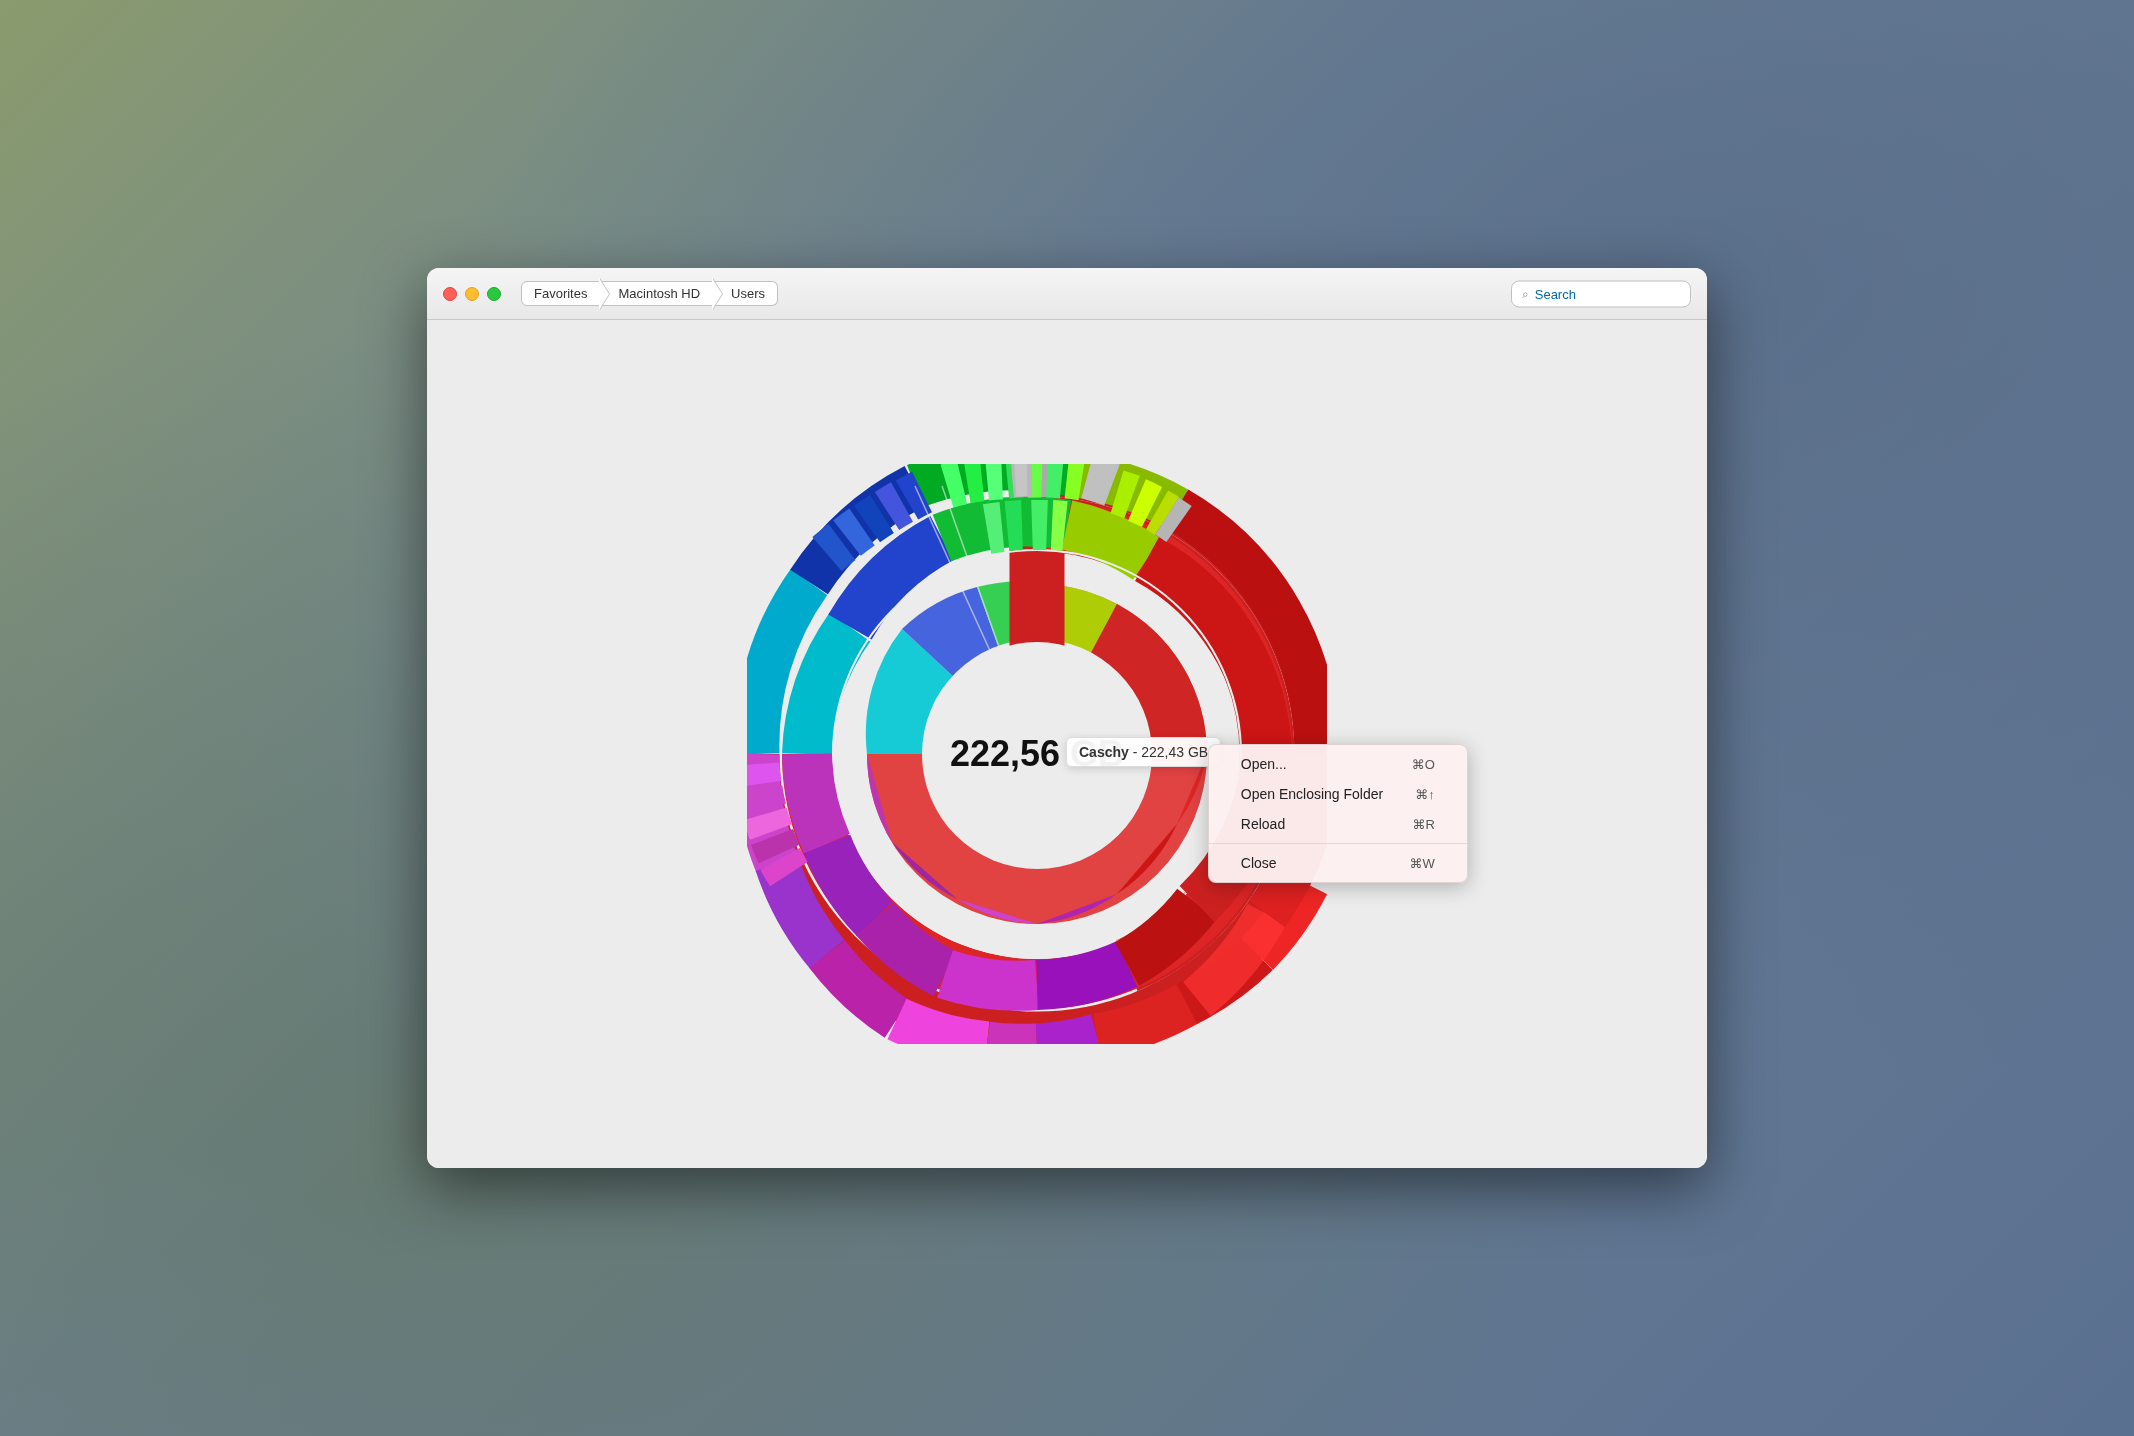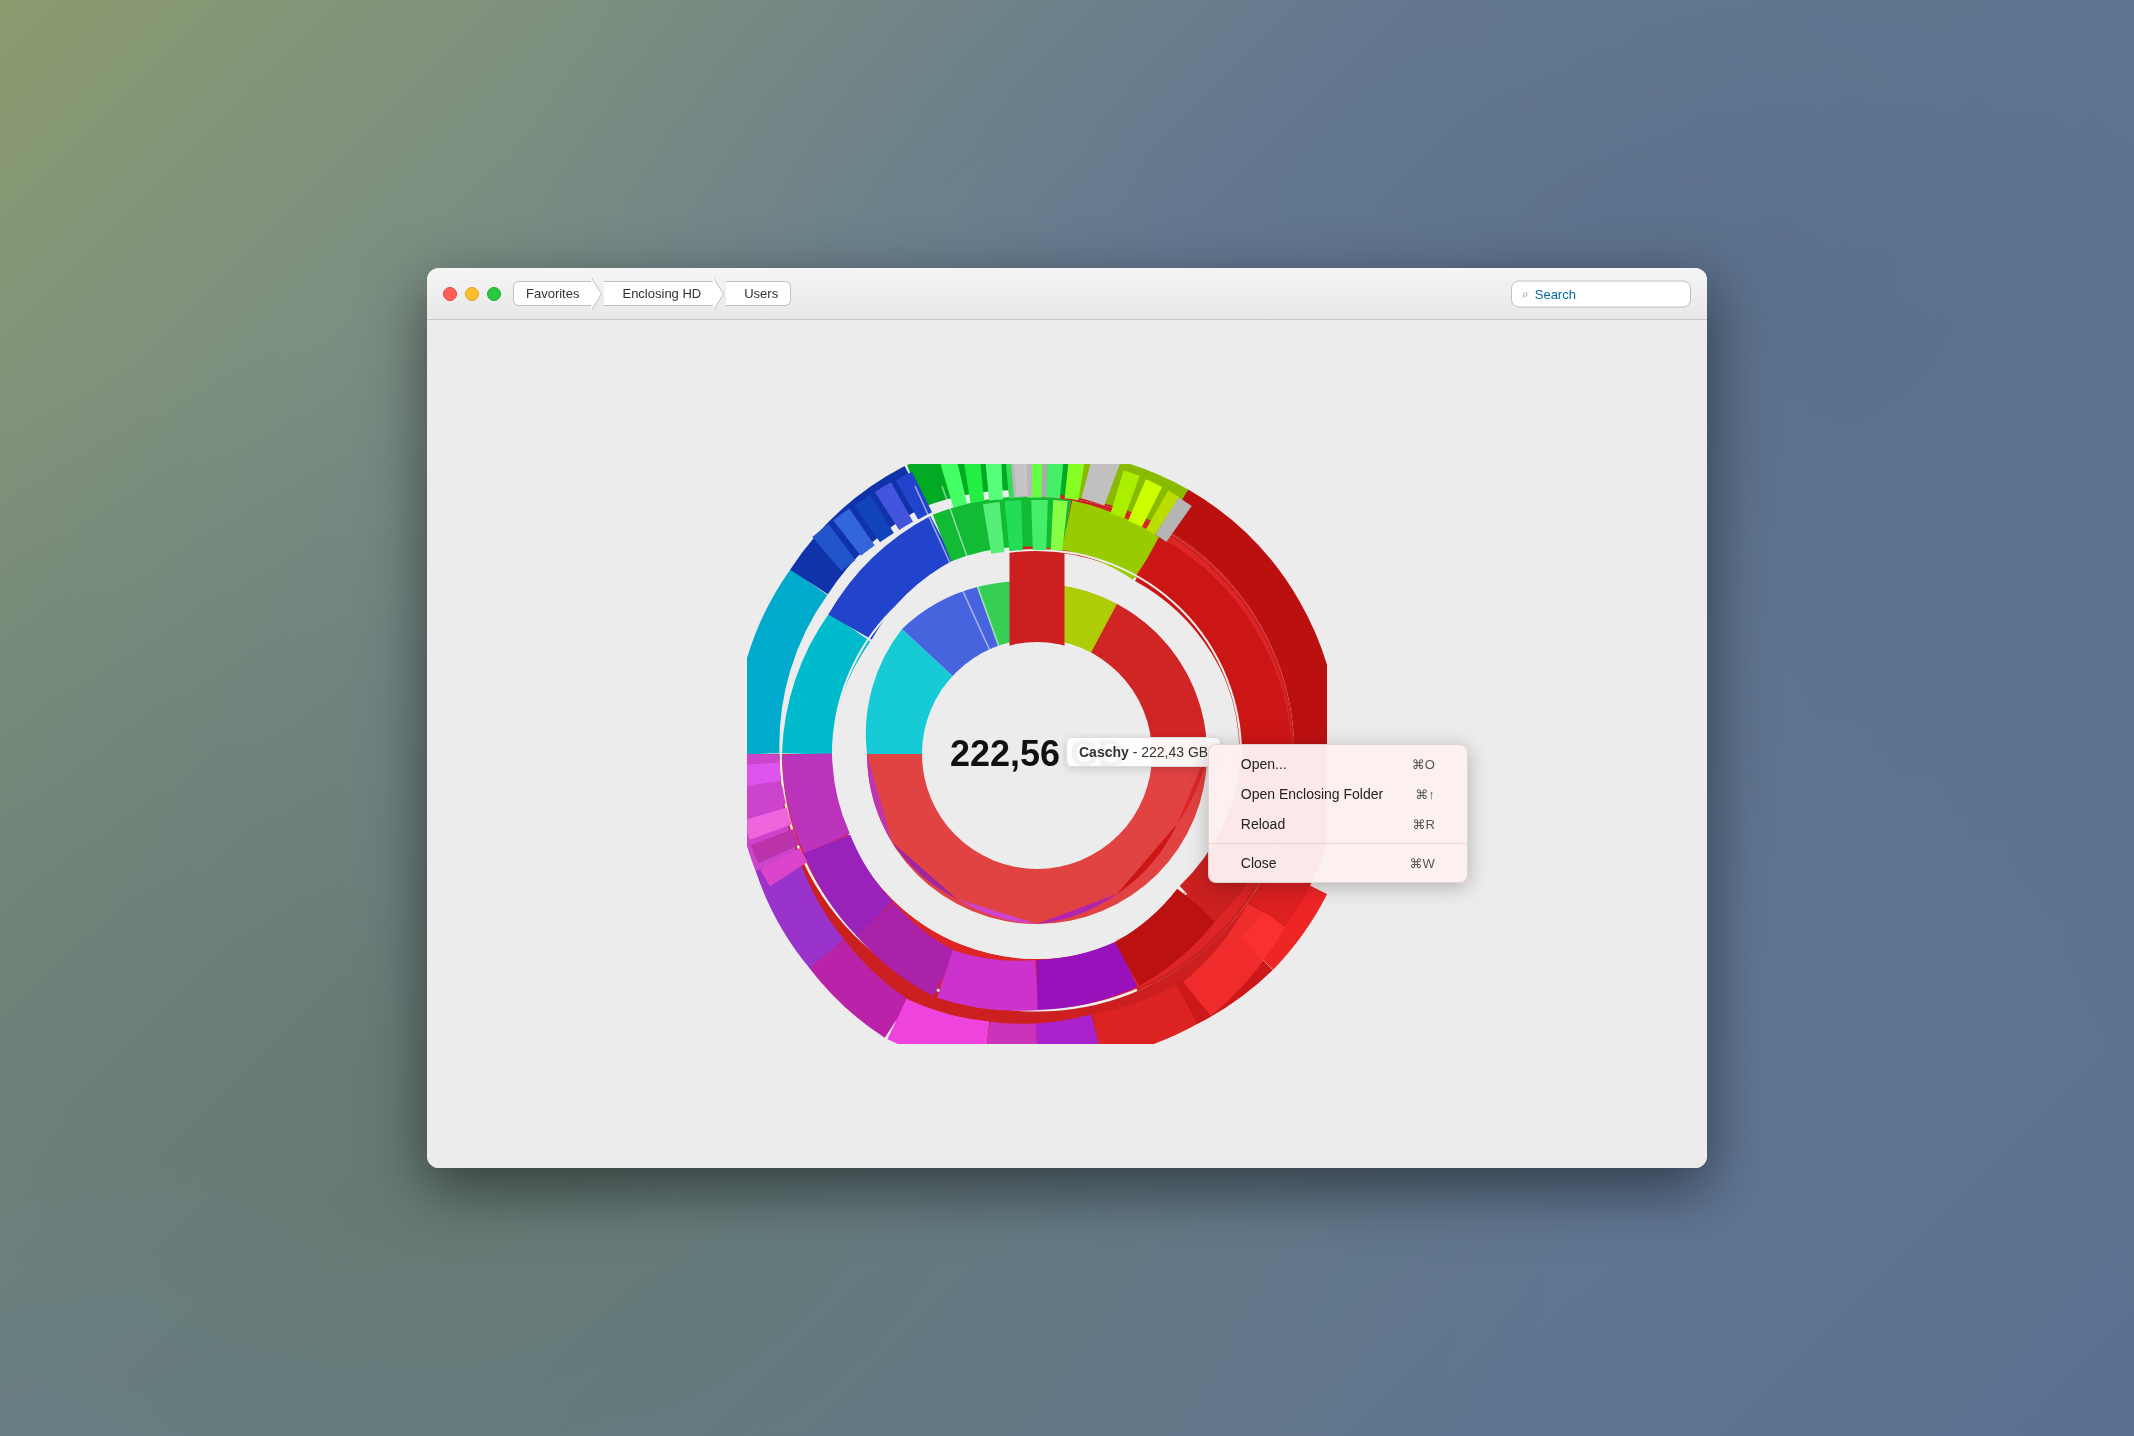--- a/index.html
+++ b/index.html
@@ -60,22 +60,22 @@
       border-radius: 50%;
       cursor: pointer;
     }
     .traffic-light.close { background: #ff5f57; border: 1px solid #e0443e; }
     .traffic-light.minimize { background: #ffbd2e; border: 1px solid #dea123; }
     .traffic-light.maximize { background: #28c840; border: 1px solid #1aab29; }
 
     .breadcrumb {
       display: flex;
       align-items: center;
-      margin-left: 12px;
-      gap: 12px;
+      margin-left: 20px;
+      gap: 0;
     }
 
     .breadcrumb-item {
       display: flex;
       align-items: center;
       background: white;
       border: 1px solid #c0c0c0;
       padding: 4px 12px;
       font-size: 13px;
       color: #333;
@@ -246,21 +246,21 @@
       <div class="traffic-light close"></div>
       <div class="traffic-light minimize"></div>
       <div class="traffic-light maximize"></div>
     </div>
 
     <div class="breadcrumb">
       <div class="breadcrumb-item">
         <span>Favorites</span>
       </div>
       <div class="breadcrumb-item">
-        <span>Enclosing HD</span>
+        <span>Macintosh HD</span>
       </div>
       <div class="breadcrumb-item">
         <span>Users</span>
       </div>
     </div>
 
     <div class="search-bar">
       <span class="search-icon-svg">⌕</span>
       <span class="search-input-text">Search</span>
     </div>

